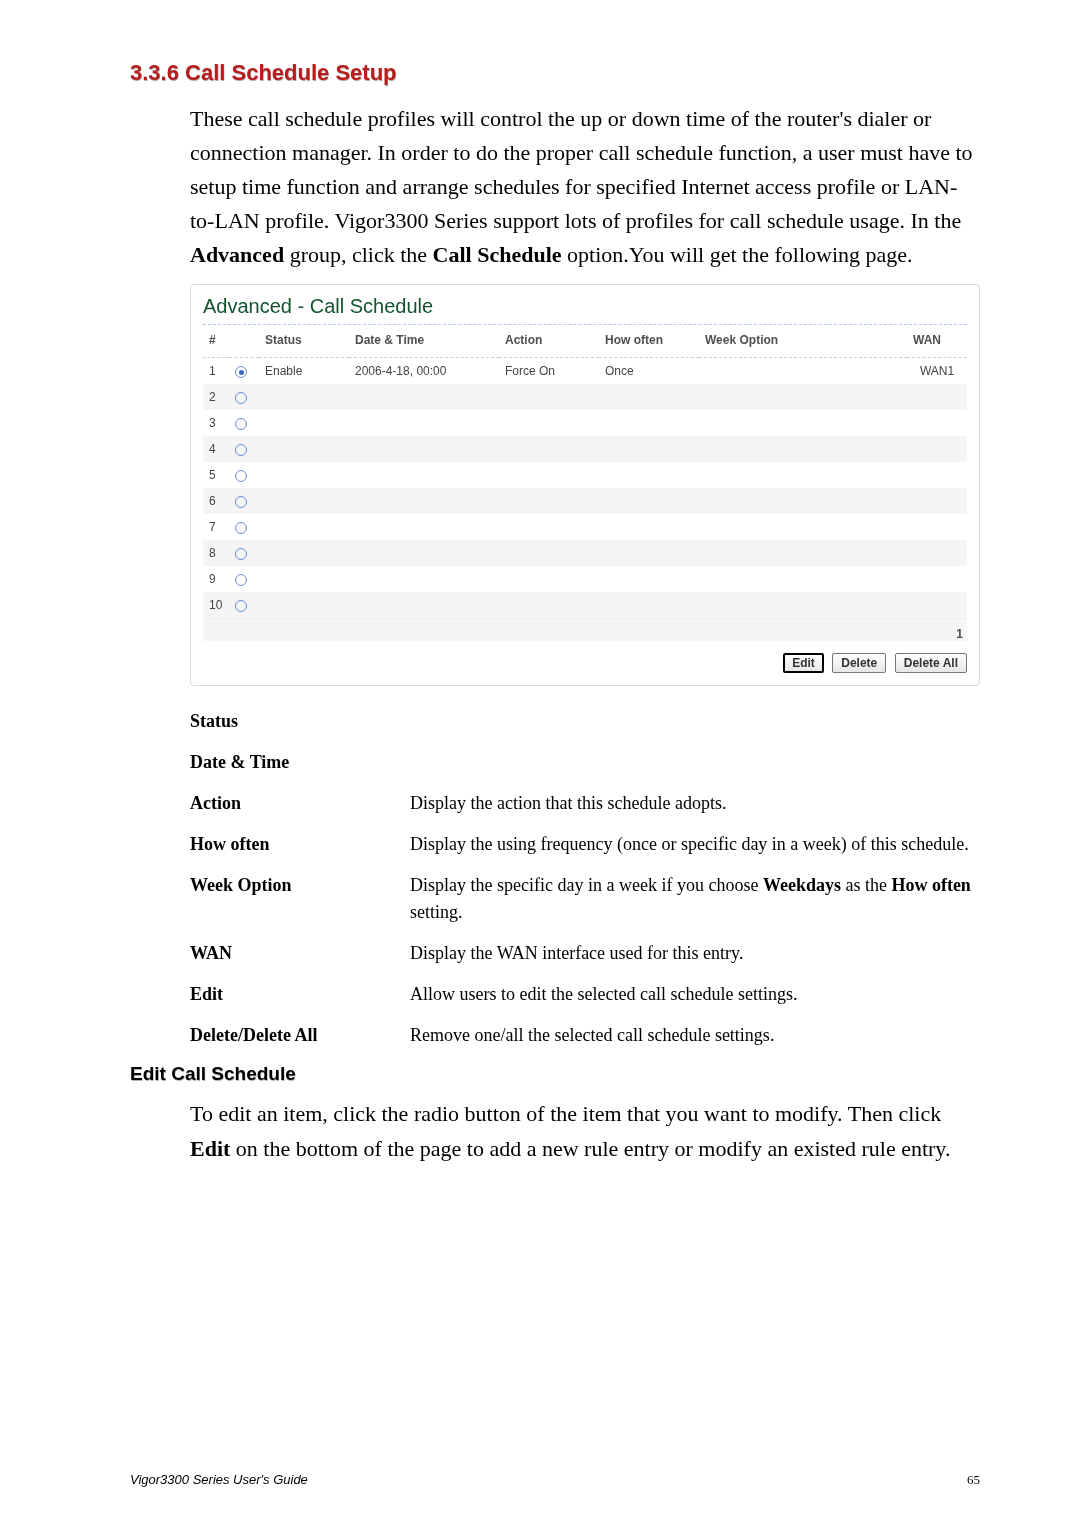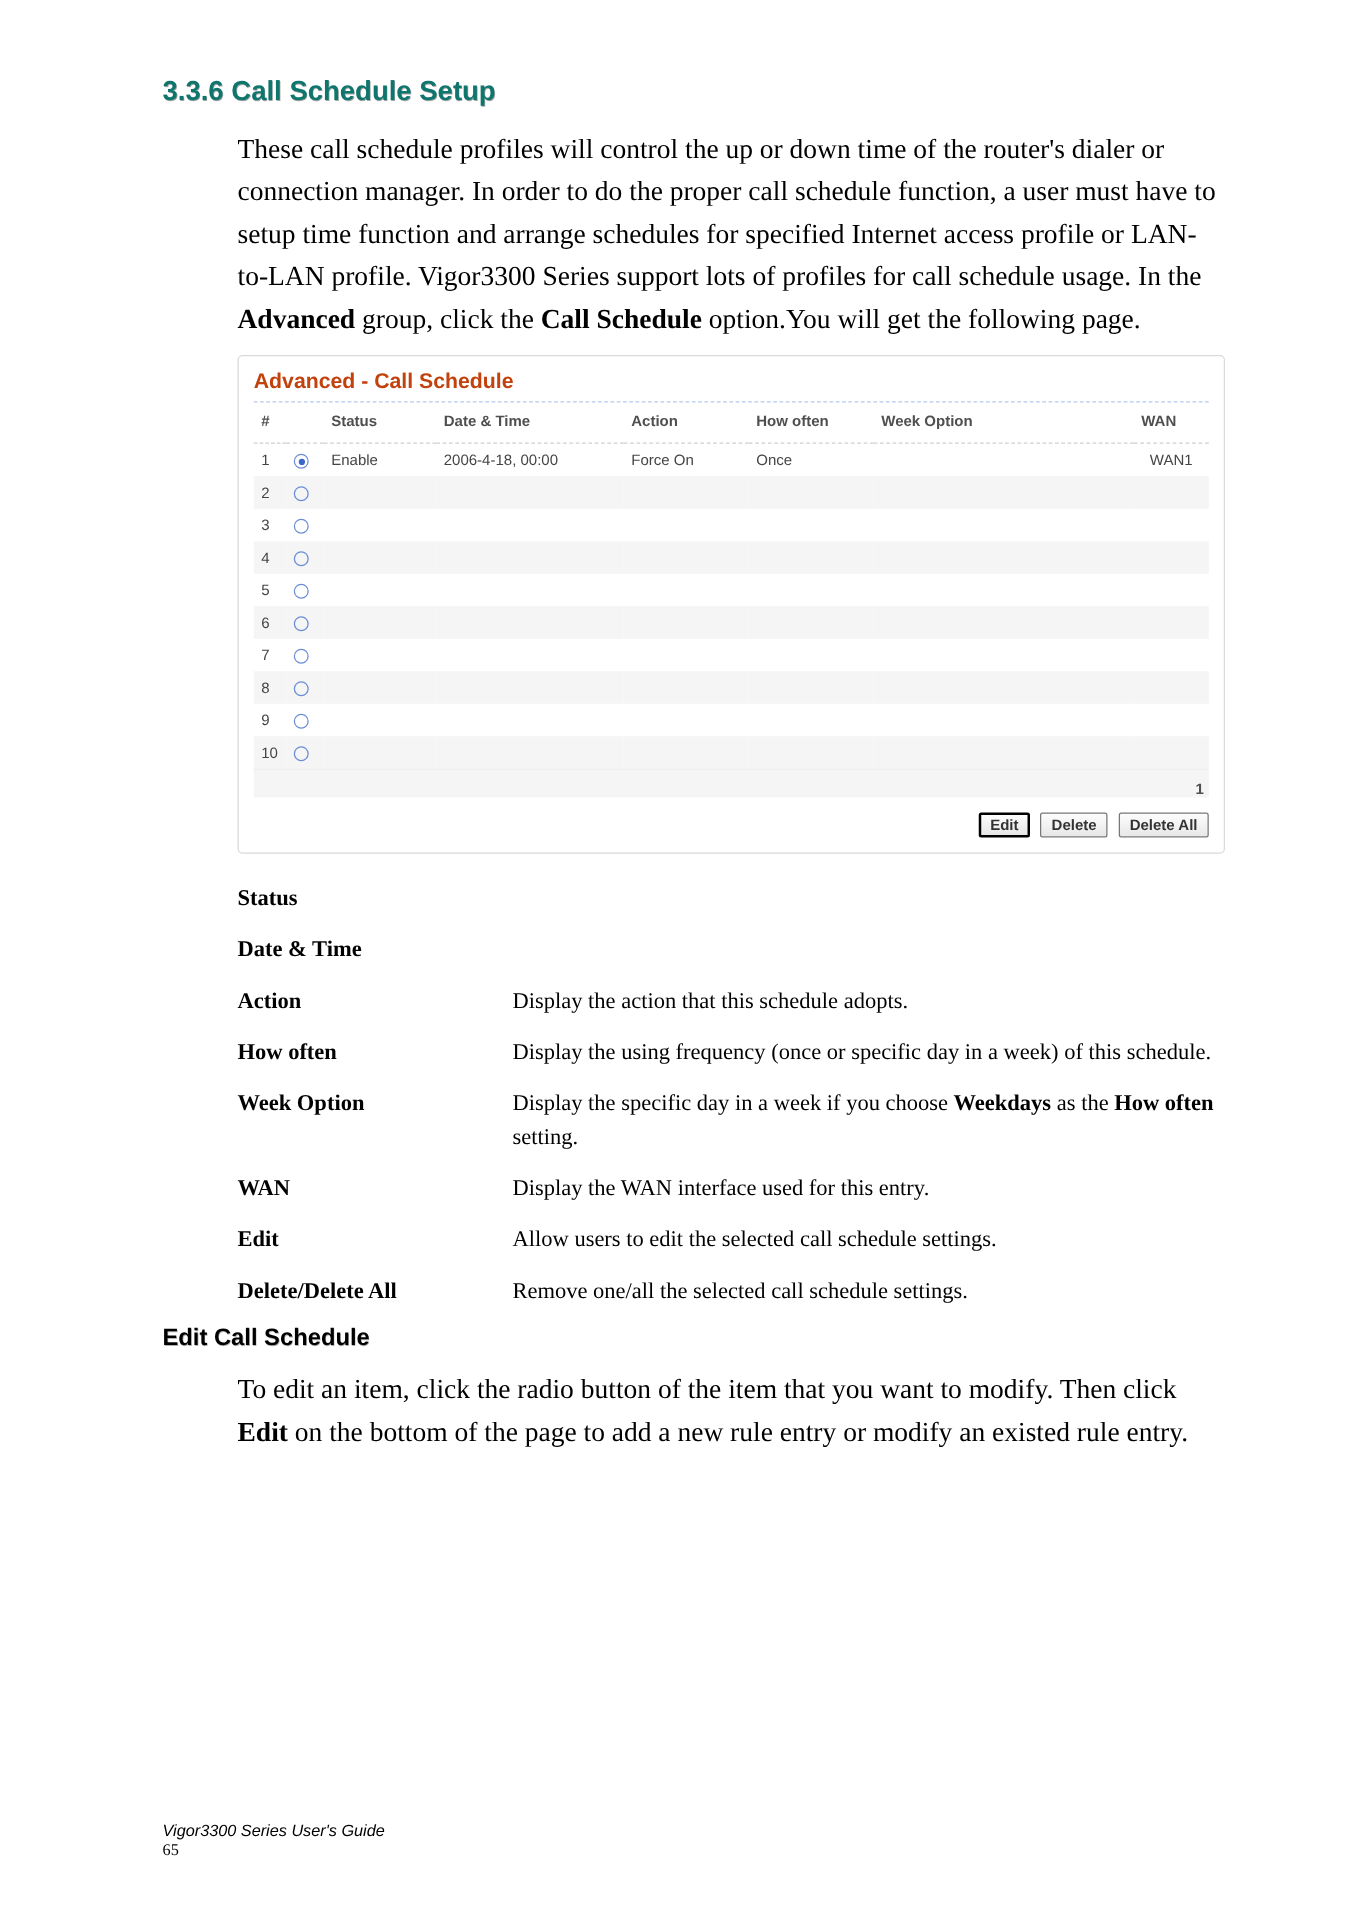--- a/index.html
+++ b/index.html
@@ -9,21 +9,21 @@
     height: 1528px;
     background: #fff;
     color: #000;
     padding: 60px 100px 40px 130px;
     position: relative;
   }
   .section-heading {
     font-family: Arial, Helvetica, sans-serif;
     font-weight: bold;
     font-size: 22px;
-    color: #0f766e;
+    color: #b91c1c;
     margin-bottom: 16px;
     text-shadow: 0.5px 0.5px 0.5px rgba(0,0,0,0.35);
   }
   .indented {
     margin-left: 60px;
   }
   .body-text {
     font-size: 22px;
     line-height: 1.55;
     margin-bottom: 12px;
@@ -36,23 +36,23 @@
     margin-top: 8px;
     margin-bottom: 22px;
     border: 1px solid #d9d9d9;
     border-radius: 4px;
     background: #fff;
     width: 790px;
     padding: 10px 12px 12px 12px;
     font-family: Arial, Helvetica, sans-serif;
   }
   .sc-title {
-    color: #c2410c;
-    font-weight: bold;
-    font-size: 17px;
+    color: #14532d;
+    font-weight: normal;
+    font-size: 20px;
     border-bottom: 1px dashed #b4c9ef;
     padding-bottom: 6px;
     margin-bottom: 0;
   }
   .sc-table {
     width: 100%;
     border-collapse: collapse;
     font-size: 12px;
     color: #444;
   }
@@ -148,21 +148,20 @@
     position: absolute;
     left: 130px;
     right: 100px;
     bottom: 40px;
     display: flex;
     justify-content: space-between;
     font-family: Arial, Helvetica, sans-serif;
     font-style: italic;
     font-size: 13px;
     color: #000;
-    flex-direction: column;
   }
   .page-num {
     font-family: "Times New Roman", Times, serif;
     font-style: normal;
   }
 </style>
 </head>
 <body>
 
 <h2 class="section-heading">3.3.6 Call Schedule Setup</h2>

